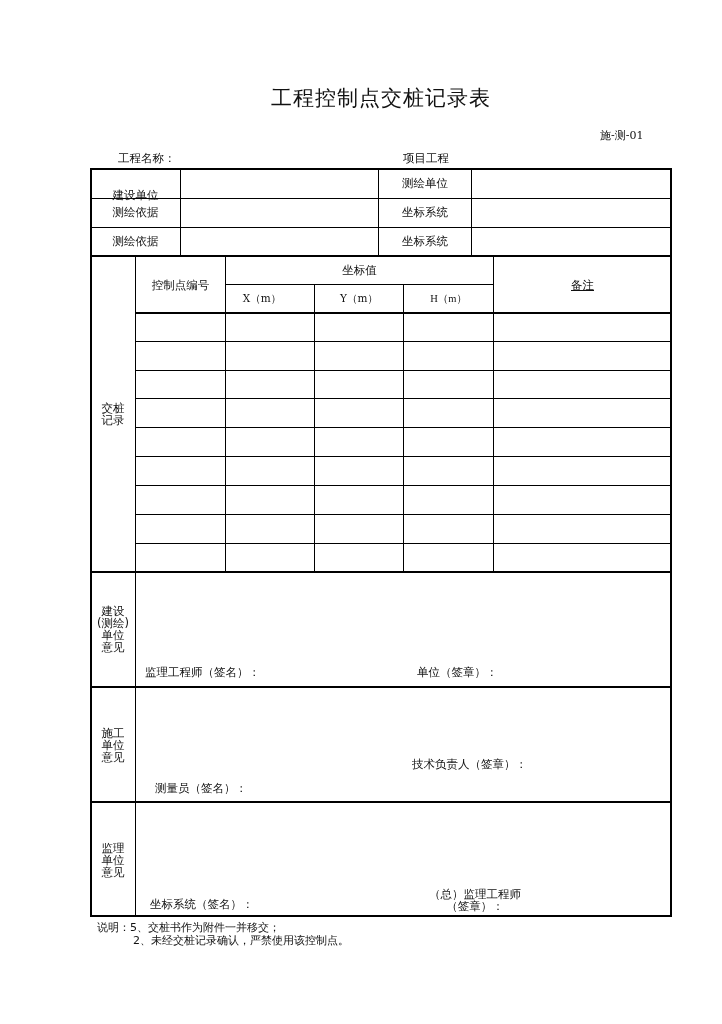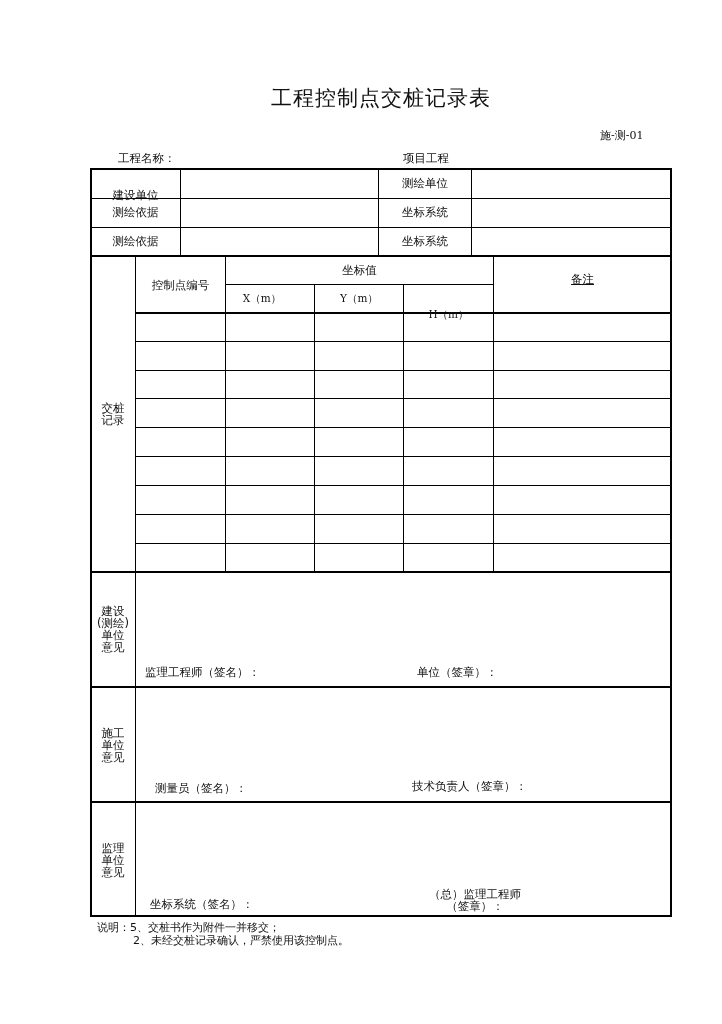--- a/index.html
+++ b/index.html
@@ -83,22 +83,22 @@
 
   <div class="vert-label" style="left:91px; width:44px; top:402px;">
     <div>交桩</div>
     <div>记录</div>
   </div>
 
   <div class="cell-text" style="left:136px; width:89px; top:278px;">控制点编号</div>
   <div class="cell-text" style="left:226px; width:267px; top:263px;">坐标值</div>
   <div class="cell-text mono-serif" style="left:218px; width:88px; top:292px;">X（m）</div>
   <div class="cell-text mono-serif" style="left:315px; width:88px; top:292px;">Y（m）</div>
-  <div class="cell-text mono-serif" style="left:404px; width:89px; top:308px;">H（m）</div>
-  <div class="cell-text" style="left:494px; width:177px; top:272px;text-decoration:underline;">备注</div>
+  <div class="cell-text mono-serif" style="left:404px; width:89px; top:292px;font-family:Liberation Serif, serif;">H（m）</div>
+  <div class="cell-text" style="left:494px; width:177px; top:278px;text-decoration:underline;">备注</div>
 
   <div style="position:absolute; left:136px; top:313px; width:535px; height:28px;">
     <div class="cell-text" style="left:0; width:89px; top:7px;"></div>
     <div class="cell-text" style="left:90px; width:88px; top:7px;"></div>
     <div class="cell-text" style="left:179px; width:88px; top:7px;"></div>
     <div class="cell-text" style="left:268px; width:89px; top:7px;"></div>
     <div class="cell-text" style="left:358px; width:177px; top:7px;"></div>
   </div>
   <div style="position:absolute; left:136px; top:342px; width:535px; height:28px;">
     <div class="cell-text" style="left:0; width:89px; top:7px;"></div>
@@ -173,21 +173,21 @@
   </div>
 
   <div>
     <div class="vert-label" style="left:91px; width:44px; top:727px;">
       <div>施工</div>
       <div>单位</div>
       <div>意见</div>
     </div>
     <div class="abs" style="left:136px; top:688px; width:534px; height:90px;"></div>
     <div class="abs txt" style="left:155px; top:781px;">测量员（签名）：</div>
-    <div class="abs txt" style="left:412px; top:779px;">技术负责人（签章）：</div>
+    <div class="abs txt" style="left:412px; top:757px;">技术负责人（签章）：</div>
   </div>
 
   <div>
     <div class="vert-label" style="left:91px; width:44px; top:842px;">
       <div>监理</div>
       <div>单位</div>
       <div>意见</div>
     </div>
     <div class="abs" style="left:136px; top:803px; width:534px; height:80px;"></div>
     <div class="abs txt" style="left:150px; top:897px;">坐标系统（签名）：</div>

